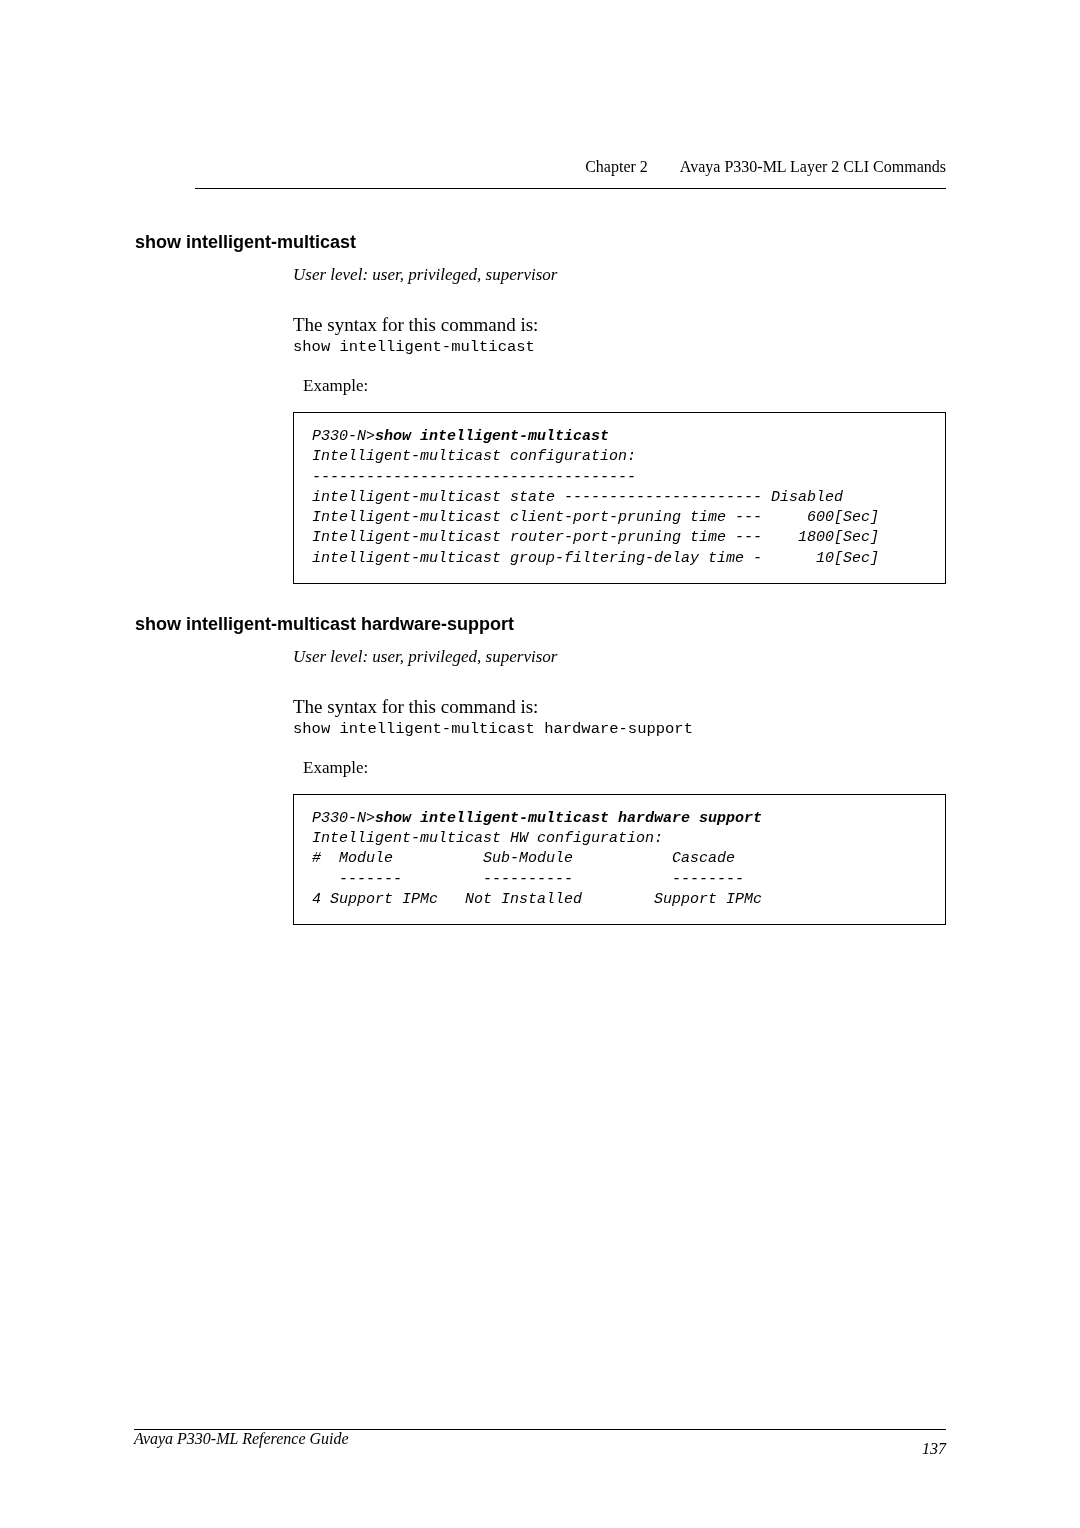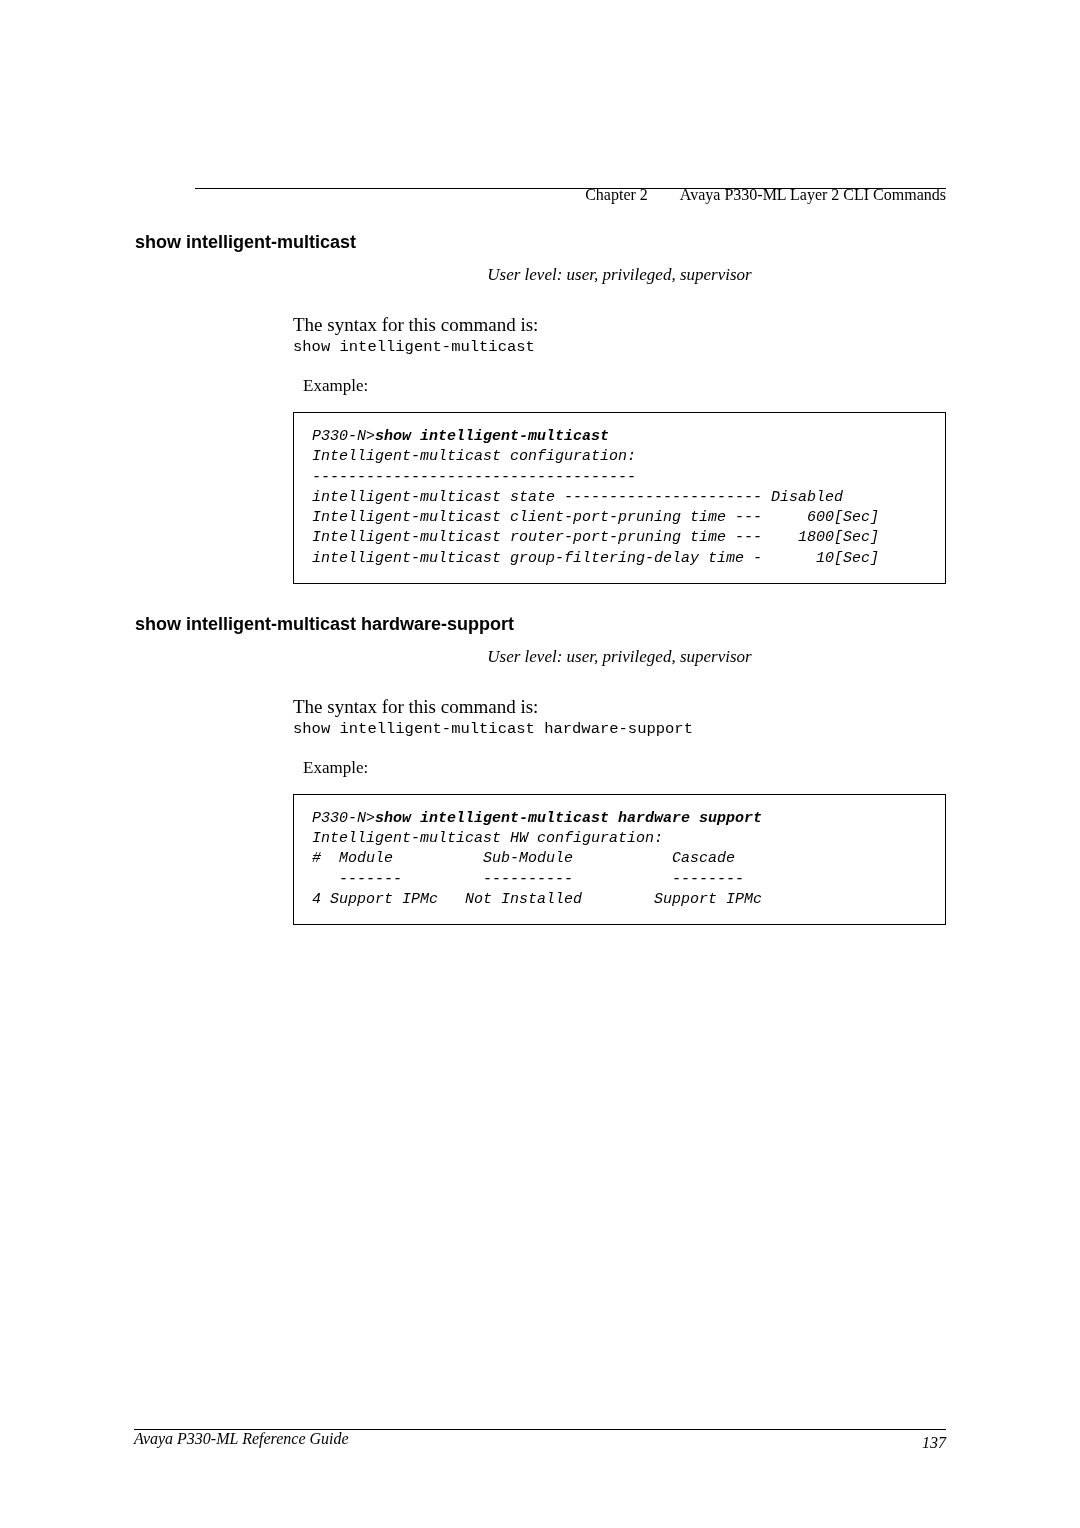--- a/index.html
+++ b/index.html
@@ -21,41 +21,39 @@
       left: 195px;
       right: 134px;
       border-bottom: 1px solid #000;
     }
     .chapter-header {
       position: absolute;
       top: 158px;
       right: 134px;
       font-size: 16px;
       text-align: right;
-      margin-top: 28px;
     }
     .chapter-header span {
       margin-left: 28px;
     }
     .content {
       margin-top: 90px;
     }
     .section-title {
       font-family: Arial, Helvetica, sans-serif;
       font-weight: bold;
       font-size: 18px;
       margin-bottom: 12px;
       margin-left: -60px;
     }
     .user-level {
       font-style: italic;
       font-size: 17px;
       margin-left: 98px;
       margin-bottom: 6px;
-      text-align: center;
     }
     .body-text {
       font-size: 17px;
       margin-left: 98px;
       line-height: 1.4;
       margin-bottom: 6px;
     }
     .body-text .mono {
       font-family: 'Courier New', Courier, monospace;
     }
@@ -103,21 +101,21 @@
       padding-top: 0;
       font-style: italic;
     }
     .footer-left {
       font-size: 16px;
     }
     .footer-right {
       font-size: 16px;
       position: absolute;
       right: 0;
-      top: 4px;
+      top: 10px;
     }
   </style>
 </head>
 <body>
 
 <div class="chapter-header">
   <span>Chapter 2</span>
   <span>Avaya P330-ML Layer 2 CLI Commands</span>
 </div>
 <div class="header-line"></div>

